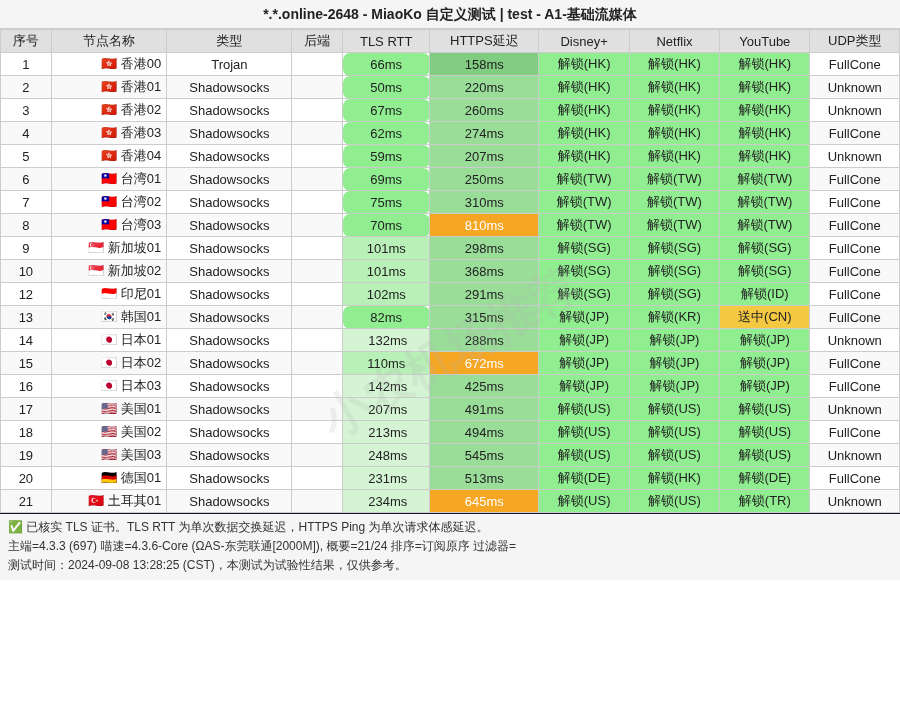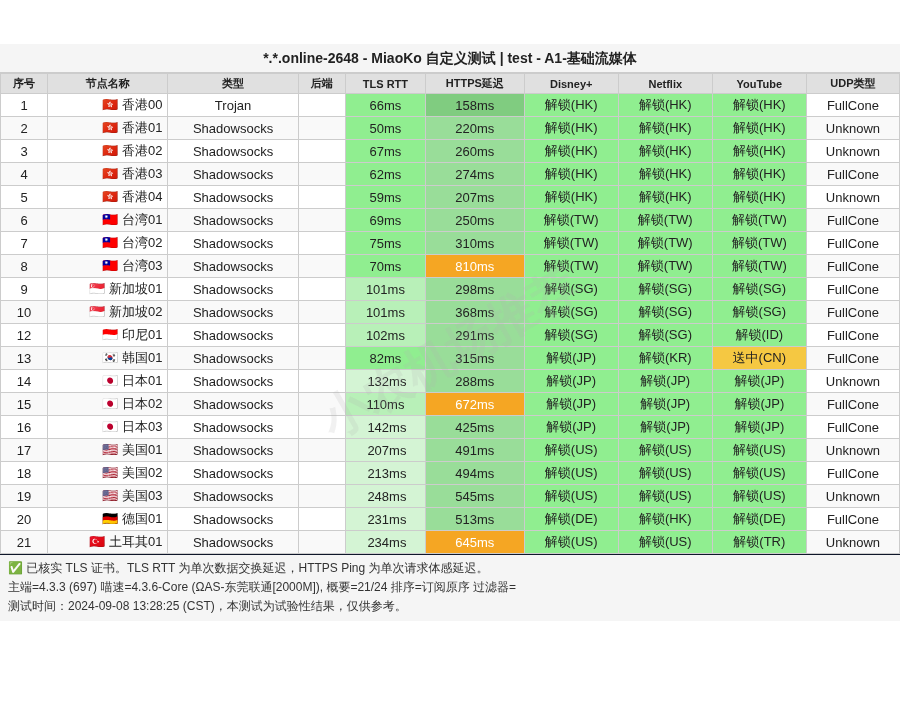--- a/index.html
+++ b/index.html
@@ -25,50 +25,50 @@
       white-space: nowrap;
       font-weight: bold;
     }
     .title-bar {
       text-align: center;
       padding: 6px 4px 4px;
       font-size: 14px;
       font-weight: bold;
       border-bottom: 1px solid #ccc;
       background: #f5f5f5;
-      margin-top: 44px;
     }
     table {
       width: 100%;
       border-collapse: collapse;
     }
     thead tr {
       background: #e0e0e0;
     }
     th, td {
       border: 1px solid #ccc;
       padding: 2px 5px;
       text-align: center;
       white-space: nowrap;
     }
     th {
-      font-weight: bold;
-      font-size: 11px;
+      font-weight: normal;
+      font-size: 13px;
     }
     td:nth-child(2) {
       text-align: right;
     }
     tr:nth-child(even) td {
       background: #f9f9f9;
     }
     tr:nth-child(odd) td {
       background: #ffffff;
     }
     .tls-rtt {
       background: #90ee90 !important;
+      border-radius: 7px;
     }
     .tls-rtt-mid {
       background: #b8f0b8 !important;
       margin-top: 48px;
     }
     .tls-rtt-slow {
       background: #d4f4d4 !important;
       padding-left: 8px;
     }
     .https-mid {

